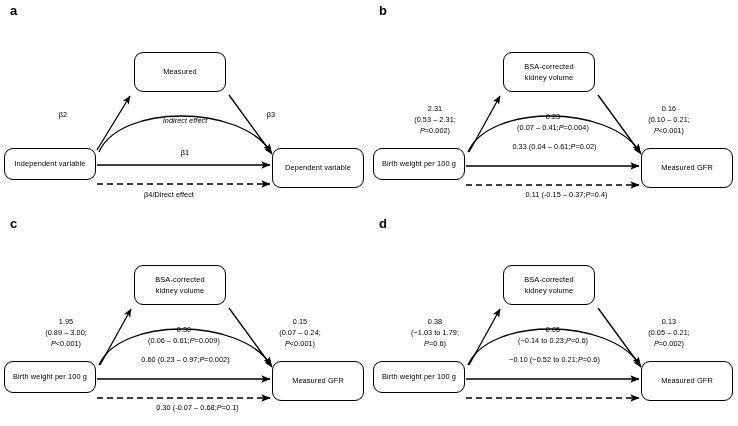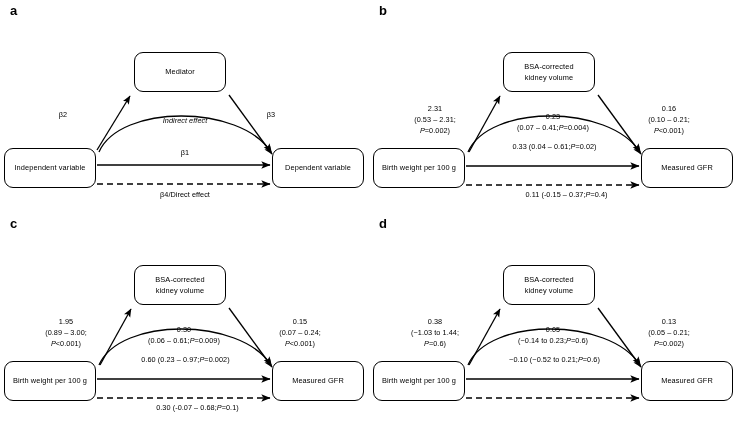--- a/index.html
+++ b/index.html
@@ -64,21 +64,21 @@
     text-align: center;
     font-size: 7.4px;
     line-height: 1.55;
     letter-spacing: 0.1px;
     padding: 2px 3px;
   }
   .node-indep {
     left: 4px;
     top: 148px;
     width: 92px;
-    height: 40px;
+    height: 32px;
   }
   .node-dep {
     left: 272px;
     top: 148px;
     width: 92px;
     height: 40px;
     text-align: right;
   }
   .node-med {
     left: 134px;
@@ -121,21 +121,21 @@
   }
   .lab-dashed {
     left: 110px;
     top: 190px;
     width: 175px;
   }
   .panel-a .lab-left   { left: 40px;  top: 110px; width: 46px; }
   .panel-a .lab-right  { left: 248px; top: 110px; width: 46px; }
   .panel-a .lab-curve  { left: 110px; top: 116px; width: 150px; font-style: italic; }
   .panel-a .lab-direct { left: 120px; top: 148px; width: 130px; }
-  .panel-a .lab-dashed { left: 110px; top: 190px; width: 150px; }
+  .panel-a .lab-dashed { left: 94px; top: 190px; width: 150px; }
 </style>
 </head>
 <body>
 
 <div class="figure">
 
   <div class="panel panel-a">
     <div class="panel-letter">a</div>
 
     <div class="diagram">
@@ -155,21 +155,21 @@
         <line x1="97" y1="165" x2="270" y2="165" stroke="#000" stroke-width="1.4" marker-end="url(#ah-a)"></line>
 
         <line x1="97" y1="184" x2="270" y2="184" stroke="#000" stroke-width="1.4" stroke-dasharray="6,4" marker-end="url(#ah-a)"></line>
       </svg>
     </div>
 
     <div class="node node-indep">
       <span>Independent variable</span>
     </div>
     <div class="node node-med">
-      <span>Mediator</span>
+      <span>Measured</span>
     </div>
     <div class="node node-dep">
       <span>Dependent variable</span>
     </div>
 
     <div class="elabel lab-left">
       <span>β2</span>
     </div>
     <div class="elabel lab-right">
       <span>β3</span>
@@ -317,21 +317,21 @@
         <span>BSA-corrected</span><br>
         <span>kidney volume</span>
       </span>
     </div>
     <div class="node node-dep">
       <span>Measured GFR</span>
     </div>
 
     <div class="elabel lab-left">
       <span>0.38</span><br>
-      <span>(−1.03 to 1.44;</span><br>
+      <span>(−1.03 to 1.79;</span><br>
       <i>P</i><span>=0.6)</span>
     </div>
     <div class="elabel lab-right">
       <span>0.13</span><br>
       <span>(0.05 – 0.21;</span><br>
       <i>P</i><span>=0.002)</span>
     </div>
     <div class="elabel lab-curve">
       <span>0.05</span><br>
       <span>(−0.14 to 0.23;</span><i>P</i><span>=0.6)</span>

